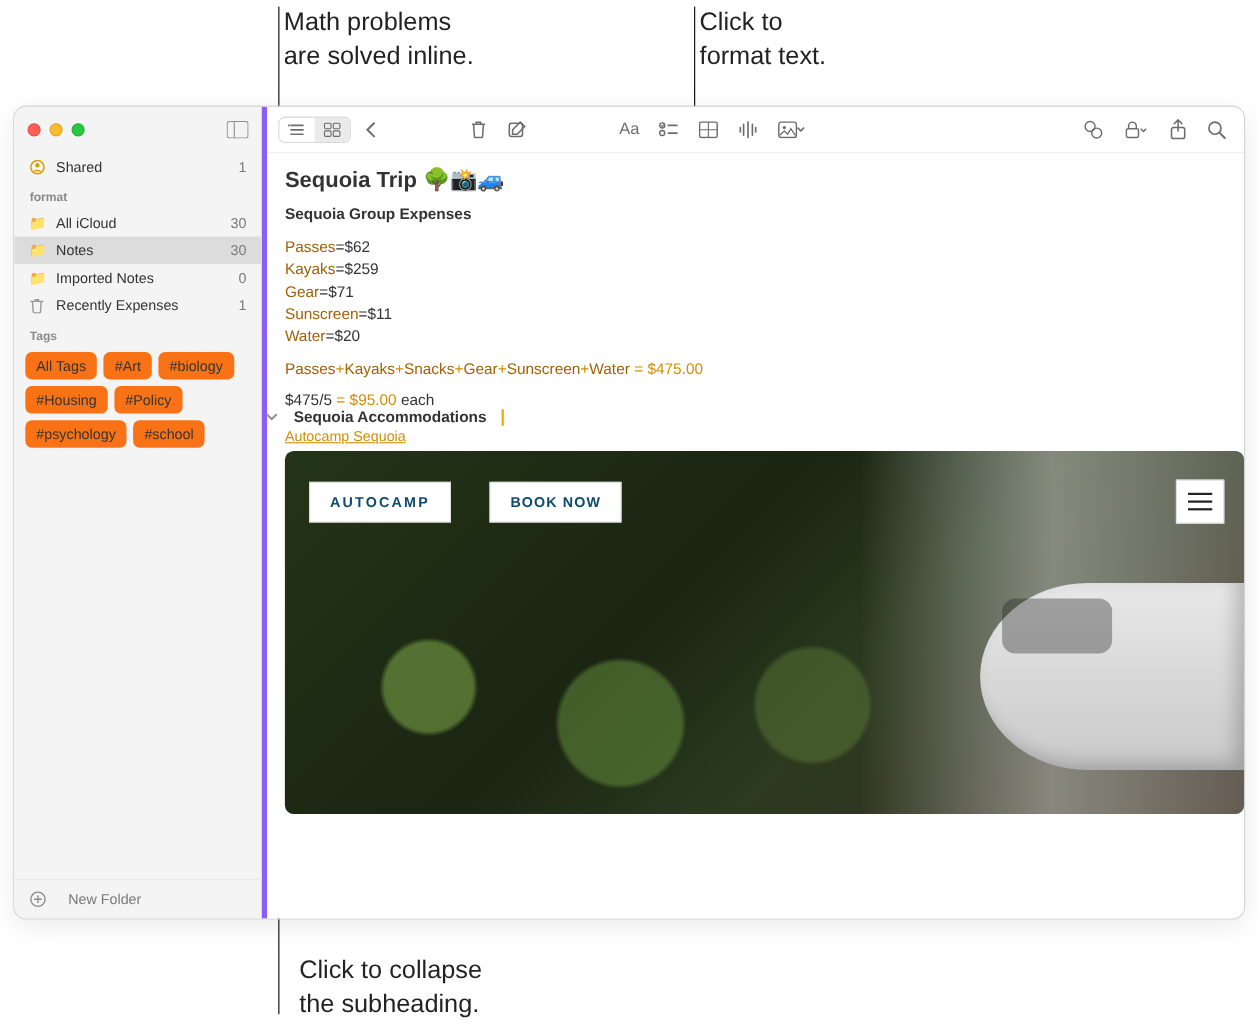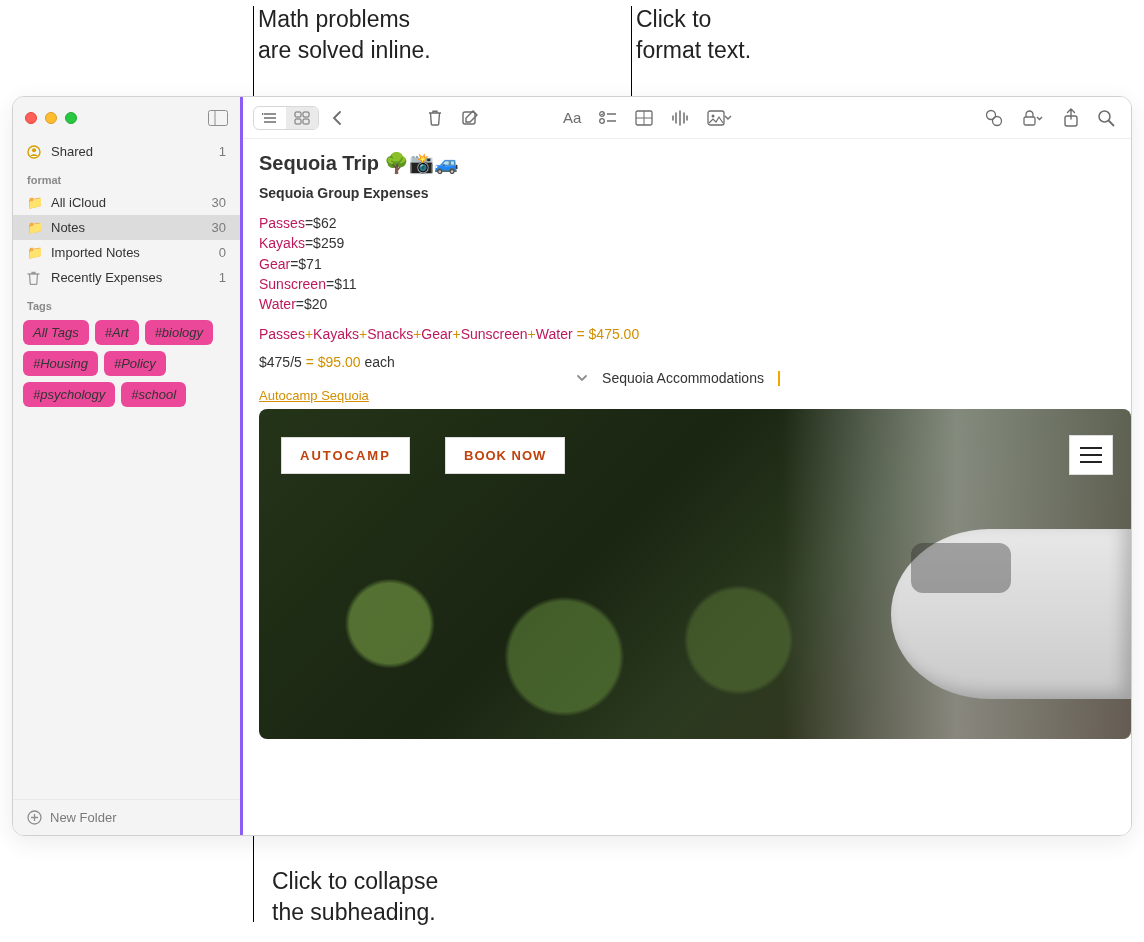--- a/index.html
+++ b/index.html
@@ -30,21 +30,21 @@
     border-radius: 12px;
     overflow: hidden;
     display: flex;
     box-shadow: 0 6px 24px rgba(0,0,0,0.08);
   }
   
   .sidebar {
     width: 230px;
     min-width: 230px;
     background: #f4f4f4;
-    border-right: 3px solid #8b5cf6;
+    border-right: 5px solid #8b5cf6;
     display: flex;
     flex-direction: column;
     font-size: 13px;
     color: #333;
   }
   .titlebar {
     height: 42px;
     display: flex;
     align-items: center;
     gap: 8px;
@@ -74,31 +74,30 @@
   }
   .side-item.selected { background:#dcdcdc; }
   .side-item .count { margin-left:auto; color:#7a7a7a; }
   .side-icon { color:#d6a100; width:16px; text-align:center; }
   .side-icon.gray { color:#9a9a9a; }
   .tags-wrap {
     padding: 4px 10px 10px;
     display:flex; flex-wrap:wrap; gap:6px;
   }
   .tag-pill {
-    background:#ec4899;
+    background:#f97316;
     border-radius:6px;
     padding:5px 10px;
     font-size:13px;
     color:#333;
-    font-style:italic;
   }
   .sidebar-footer {
     margin-top:auto;
     padding:10px 14px;
-    display:flex; align-items:center; gap:8px;
+    display:flex; align-items:center; gap:20px;
     color:#7a7a7a;
     border-top:1px solid #e8e8e8;
   }
   
   .main {
     flex:1;
     display:flex;
     flex-direction:column;
     background:#fff;
   }
@@ -127,28 +126,28 @@
     flex:1;
     padding: 12px 16px 0 16px;
     overflow:hidden;
     font-size:14px;
     color:#333;
     position:relative;
   }
   .note-title { font-size:20px; font-weight:700; margin-bottom:10px; }
   .note-sub { font-weight:700; font-size:14px; margin-bottom:12px; }
   .exp-list { line-height:1.45; margin-bottom:12px; }
-  .var { color:#be185d; } 
+  .var { color:#a16207; } 
   .op  { color:#d28f00; }
   .sum-line { margin-bottom:12px; }
   .per-line { }
   .result { color:#d28f00; font-weight:500; }
   .subheading-row {
-    display:flex; align-items:center; gap:12px; font-weight:400;
-    font-size:14px; margin-left:-18px;justify-content:center;
+    display:flex; align-items:center; gap:12px; font-weight:700;
+    font-size:14px; margin-left:-18px;
   }
   .chevron { color:#8e8e8e; width:14px; }
   .cursor { display:inline-block; width:2px; height:15px; background:#f0a500; vertical-align:middle; margin-left:2px;}
   .link { color:#d28f00; text-decoration:underline; font-size:13px; display:inline-block; margin-top:2px; }
   .photo {
     margin-top:6px;
     width: calc(100% + 16px);
     margin-left:-0px;
     height: 330px;
     border-radius:8px;
@@ -177,21 +176,21 @@
     content:"";
     position:absolute; left:20px; top:14px;
     width:100px; height:50px;
     background:rgba(30,30,30,0.35);
     border-radius:12px;
   }
   .photo-btn {
     position:absolute;
     top:28px;
     background:#fff;
-    color:#c2410c;
+    color:#0c4a6e;
     font-weight:700;
     letter-spacing:2px;
     font-size:13px;
     padding:10px 18px;
     border:1px solid #ddd;
   }
   .photo-autocamp { left:22px; font-family: "Arial Black", Arial, sans-serif; }
   .photo-book { left:186px; letter-spacing:1px; }
   .photo-hamburger {
     position:absolute; right:18px; top:26px; width:44px; height:40px;

